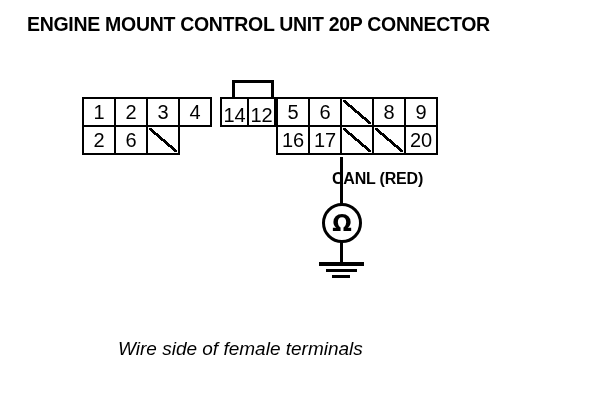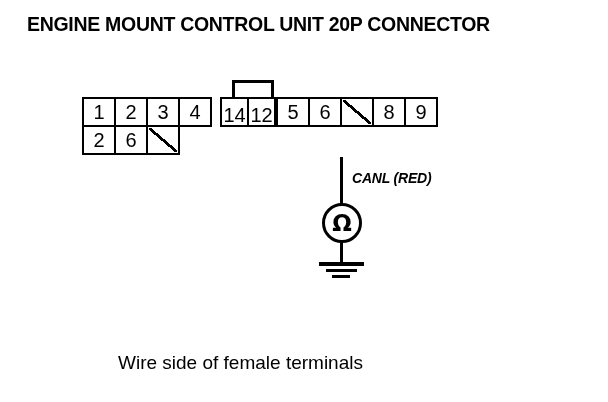--- a/index.html
+++ b/index.html
@@ -139,36 +139,36 @@
     font-family: "DejaVu Sans", sans-serif;
   }
 
   .gnd-bar {
     position: absolute;
     background: #000;
   }
 
   .canl-label {
     position: absolute;
-    left: 352px;
+    left: 332px;
     top: 170px;
-    font-size: 14px;
+    font-size: 16px;
     font-weight: bold;
     white-space: nowrap;
     letter-spacing: -0.2px;
-    font-style: italic;
   }
 
   .caption {
     position: absolute;
     left: 118px;
-    top: 352px;
+    top: 338px;
     font-size: 19px;
     font-weight: normal;
     white-space: nowrap;
+    font-style: italic;
   }
 </style>
 </head>
 <body>
 
 <div id="stage">
 
   <div class="title">ENGINE MOUNT CONTROL UNIT 20P CONNECTOR</div>
 
   <div class="connector">
@@ -229,20 +229,37 @@
           <div class="cell w-wide blank">
               <span></span>
             </div>
           <div class="cell w-wide">
               <span>8</span>
             </div>
           <div class="cell w-wide">
               <span>9</span>
             </div>
         </div>
+        <div class="block-row">
+          <div class="cell w-wide">
+              <span>16</span>
+            </div>
+          <div class="cell w-wide">
+              <span>17</span>
+            </div>
+          <div class="cell w-wide blank">
+              <span></span>
+            </div>
+          <div class="cell w-wide blank">
+              <span></span>
+            </div>
+          <div class="cell w-wide">
+              <span>20</span>
+            </div>
+        </div>
       </div>
 
     </div>
   </div>
 
   <div class="wire-v" style="left:340px; top:157px; height:48px;"></div>
 
   <div class="canl-label">CANL (RED)</div>
 
   <div class="meter">

